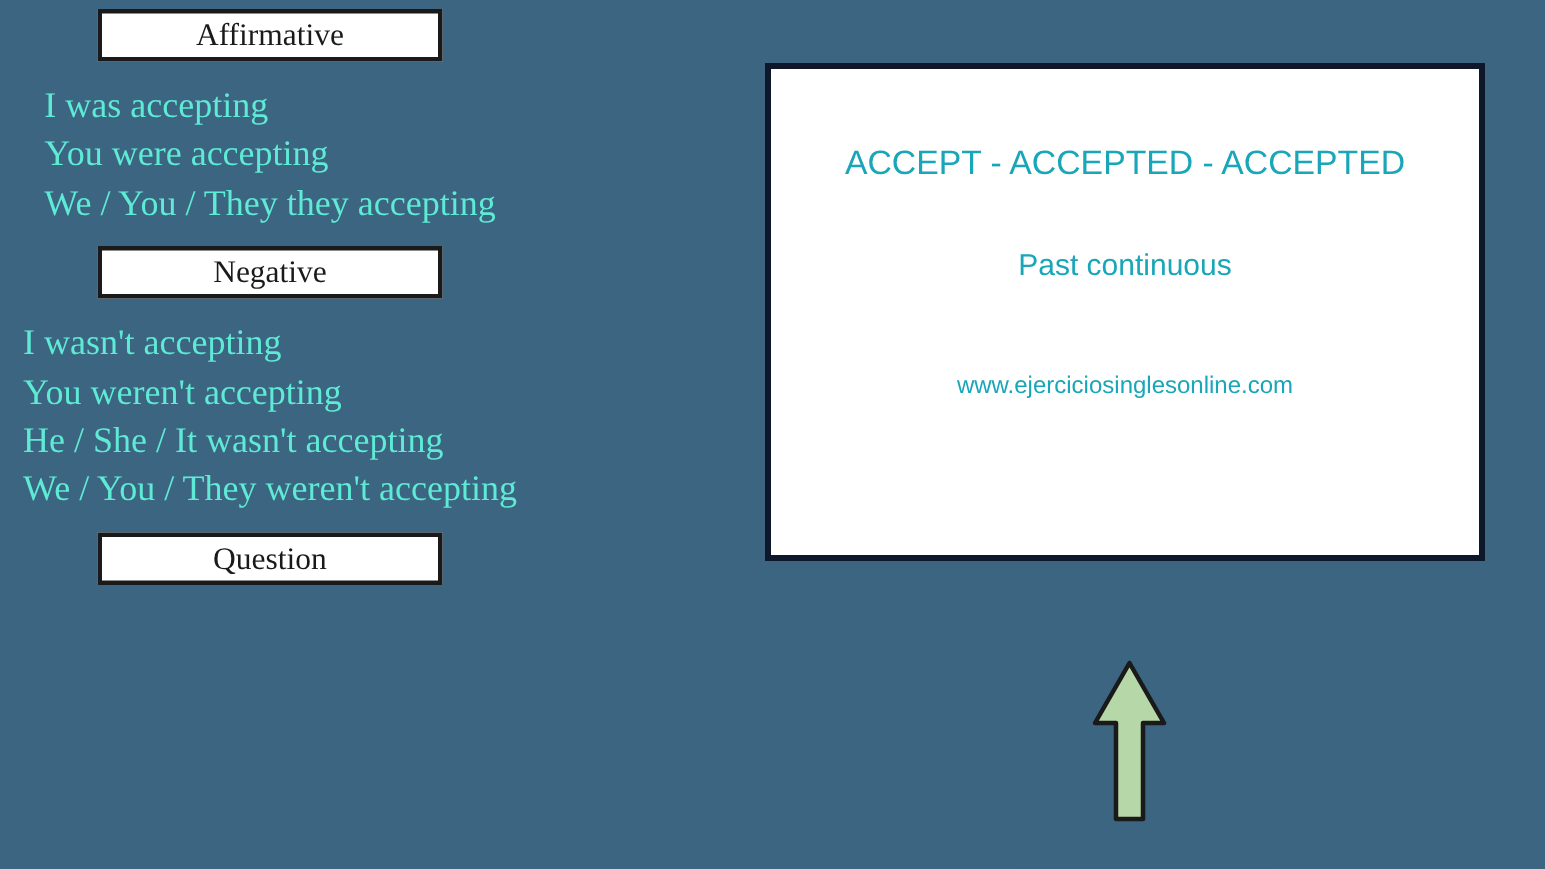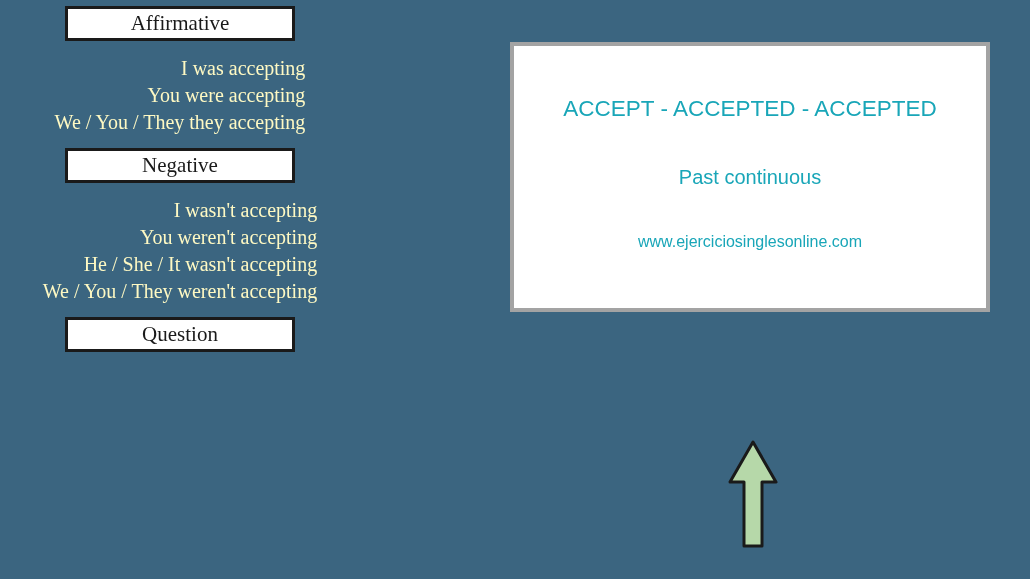--- a/index.html
+++ b/index.html
@@ -26,53 +26,53 @@
     border: 3px solid #1a1a1a;
     color: #1a1a1a;
     font-size: 21px;
     padding: 2px 0;
     width: 230px;
     text-align: center;
     margin-top: 6px;
     margin-bottom: 14px;
   }
   .lines {
-    color: #fef9c3;
-    font-size: 20px;
-    text-align: right;
+    color: #5eead4;
+    font-size: 24px;
+    text-align: left;
     line-height: 1.35;
     margin-bottom: 6px;
     white-space: nowrap;
   }
   .lines div { margin: 0; }
   .info-box {
     position: absolute;
     left: 510px;
     top: 42px;
     width: 480px;
-    height: 270px;
+    height: 332px;
     background: #ffffff;
-    border: 4px solid #a3a3a3;
+    border: 4px solid #0f172a;
     display: flex;
     flex-direction: column;
     align-items: center;
     justify-content: flex-start;
     padding-top: 50px;
   }
   .info-title {
     color: #19a6b8;
     font-size: 22.5px;
     text-align: center;
     margin-bottom: 44px;
   }
   .info-sub {
     color: #19a6b8;
     font-size: 20px;
     text-align: center;
-    margin-bottom: 44px;
+    margin-bottom: 60px;
   }
   .info-url {
     color: #19a6b8;
     font-size: 16px;
     text-align: center;
   }
   .arrow-wrap {
     position: absolute;
     left: 728px;
     top: 440px;

